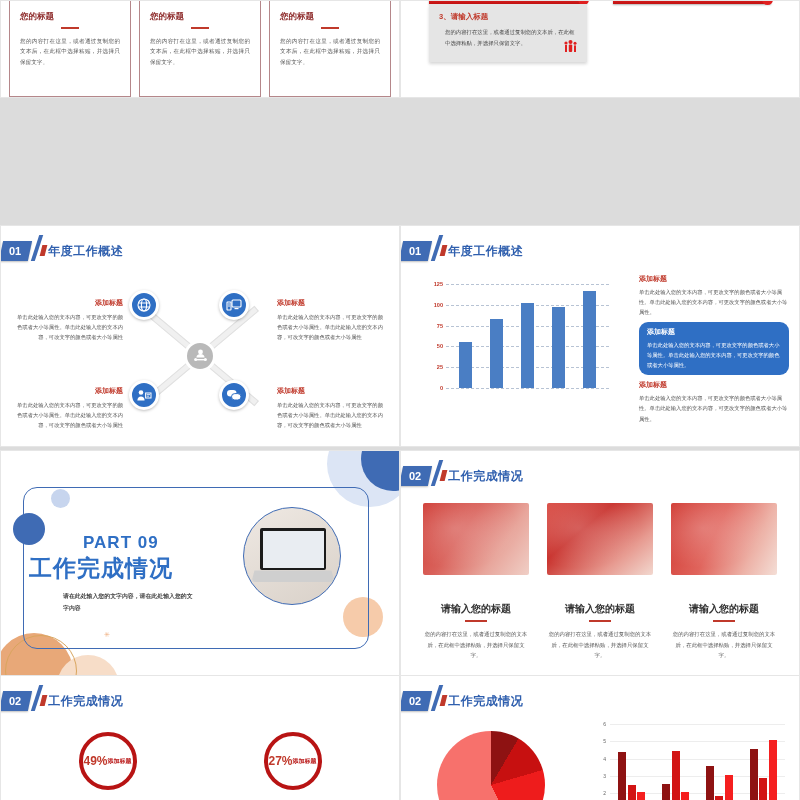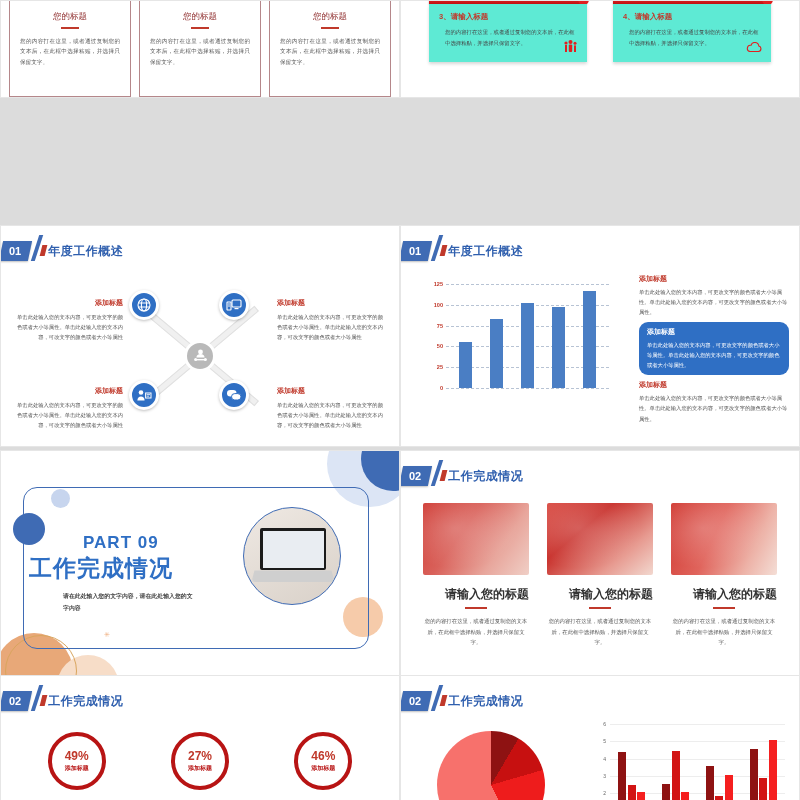--- a/index.html
+++ b/index.html
@@ -40,38 +40,38 @@
   .sl-tick { position: absolute; left: 40px; top: 19px; width: 5px; height: 11px; background: #c0392b; transform: skewX(-14deg); }
   .sl-title { color: #2f5fae; font-size: 12px; font-weight: bold; margin-left: 9px; letter-spacing: .5px; }
 
   
   .cards3 { position: absolute; inset: 0; display: flex; gap: 8px; padding: 0 8px; }
   .bcard {
     flex: 1; border: 1px solid #b5878a; border-top: none;
     padding: 8px 10px 10px; position: relative; background: #fff;
     margin-top: -10px;
   }
-  .bcard h4 { font-size: 8.5px; color: #8e2b2b; text-align: center; font-weight: normal; margin-top: 12px; }
+  .bcard h4 { font-size: 8.5px; color: #8e2b2b; text-align: left; font-weight: bold; margin-top: 12px; }
   .bcard .ul { width: 18px; height: 2px; background: #c0392b; margin: 4px auto 7px; }
   .bcard p { font-size: 5.6px; color: #555; line-height: 1.85; text-align: justify; }
 
   
   .tabwrap { position: absolute; inset: 0; display: flex; gap: 26px; padding: 0 28px; }
   .tabcard { flex: 1; position: relative; margin-top: -6px; }
   .tabbar {
     height: 9px; background: linear-gradient(#ea2d2d,#c31212);
     border-radius: 6px 6px 0 0; position: relative;
     box-shadow: 0 1px 2px rgba(0,0,0,.3);
   }
   .tabbar:after {
     content:''; position:absolute; right:-2px; top:-1px; width:11px; height:11px;
     border-radius:50%; background:#e02020;
   }
   .tabbody {
-    background: #5eead4; padding: 8px 10px 12px; min-height: 58px;
+    background: #e5e5e5; padding: 8px 10px 12px; min-height: 58px;
     box-shadow: 0 2px 3px rgba(0,0,0,.16); position: relative;
   }
   .tabbody h4 { font-size: 7.5px; color: #c0392b; font-weight: bold; margin-bottom: 5px; }
   .tabbody p { font-size: 5.4px; color: #444; line-height: 1.95; padding-left: 6px; }
   .tabicon { position: absolute; right: 9px; bottom: 7px; color: #e02020; font-size: 13px; line-height: 1; }
 
   
   .xwrap { position: absolute; left: 0; top: 42px; width: 100%; height: 175px; }
   .xline { position: absolute; left: 50%; top: 50%; width: 148px; height: 7px; background: #f0f0f0; border: 1px solid #e0e0e0; }
   .xline.a { transform: translate(-50%,-50%) rotate(40deg); }
@@ -133,29 +133,29 @@
   .dv-flower { position: absolute; left: 103px; top: 180px; color: #f0b183; font-size: 7px; }
 
   
   .pcards { position: absolute; left: 22px; right: 22px; top: 52px; display: flex; gap: 18px; }
   .pcard { flex: 1; }
   .pimg { height: 72px; border-radius: 2px; position: relative; overflow: hidden; }
   .pimg.i1 { background: linear-gradient(125deg,#cf3a33 0%,#d9615a 38%,#e8a69c 70%,#f0cfc6 100%); }
   .pimg.i2 { background: linear-gradient(140deg,#d94a42 0%,#c8302b 35%,#e79a90 72%,#f2d8cf 100%); }
   .pimg.i3 { background: linear-gradient(115deg,#d03730 0%,#e0645c 42%,#edb2a7 75%,#f4ded6 100%); }
   .pimg:after { content:''; position:absolute; inset:0; background: radial-gradient(ellipse at 30% 35%, rgba(255,255,255,.22), transparent 60%); }
-  .pcard h4 { font-size: 12px; font-weight: bold; color: #333; text-align: right; margin-top: 11px; }
+  .pcard h4 { font-size: 10px; font-weight: bold; color: #333; text-align: center; margin-top: 27px; }
   .pcard .ul { width: 22px; height: 1.8px; background: #c0392b; margin: 4px auto 7px; }
   .pcard p { font-size: 5.4px; color: #555; line-height: 2; text-align: center; }
 
   
   .rings { position: absolute; left: 14px; right: 14px; top: 56px; display: flex; justify-content: space-around; }
   .ring {
     width: 58px; height: 58px; border-radius: 50%; border: 4.5px solid #b81414;
-    display: flex; flex-direction: column; align-items: center; justify-content: center;
+    display: flex; flex-direction: row; align-items: center; justify-content: center;
   }
   .ring .pct { font-size: 12px; font-weight: bold; color: #c0392b; }
   .ring .lbl { font-size: 6px; font-weight: bold; color: #b81414; margin-top: 1px; }
 
   
   .pie { position: absolute; left: 36px; top: 55px; width: 108px; height: 108px; border-radius: 50%; }
   .gbc { position: absolute; right: 14px; top: 48px; width: 190px; height: 120px; }
   .gbc-y { position: absolute; left: 0; top: 0; width: 12px; height: 104px; }
   .gbc-y div { position: absolute; right: 1px; font-size: 5px; color: #666; transform: translateY(-50%); }
   .gbc-plot { position: absolute; left: 15px; right: 0; top: 0; height: 104px; border-bottom: .7px solid #ccc; }
@@ -205,29 +205,20 @@
                   <rect x="5.8" y="4.6" width="3.4" height="7.4" rx="1"></rect>
                   <circle cx="12" cy="3.2" r="1.5"></circle>
                   <rect x="11" y="5.4" width="2" height="6.6"></rect>
                 </g>
               </svg>
           </div>
         </div>
       </div>
       <div class="tabcard">
         <div class="tabbar"></div>
-        <div class="tabbody">
-          <h4>4、请输入标题</h4>
-          <p>您的内容打在这里，或者通过复制您的文本后，在此框中选择粘贴，并选择只保留文字。</p>
-          <div class="tabicon">
-            <svg width="16" height="11" viewBox="0 0 16 11">
-                <path d="M4 9.5h8.5a2.8 2.8 0 0 0 .3-5.5A4 4 0 0 0 5 3.3 3 3 0 0 0 4 9.5z" fill="none" stroke="#e02020" stroke-width="1.1"></path>
-              </svg>
-          </div>
-        </div>
       </div>
     </div>
   </div>
 
   <div class="slide" style="height:222px;grid-row:2;grid-column:1;">
     <div class="sl-head">
       <div class="sl-num">
           <span>01</span>
         </div>
       <div class="sl-slash"></div>
@@ -418,24 +409,20 @@
     </div>
     <div class="sl-tick"></div>
 
     <div class="rings">
       <div class="ring">
         <div class="pct">49%</div>
         <div class="lbl">添加标题</div>
       </div>
       <div class="ring">
         <div class="pct">27%</div>
-        <div class="lbl">添加标题</div>
-      </div>
-      <div class="ring">
-        <div class="pct">46%</div>
         <div class="lbl">添加标题</div>
       </div>
     </div>
 
   </div>
 
   <div class="slide" style="height:226px;grid-row:4;grid-column:2;">
     <div class="sl-head">
       <div class="sl-num">
           <span>02</span>

